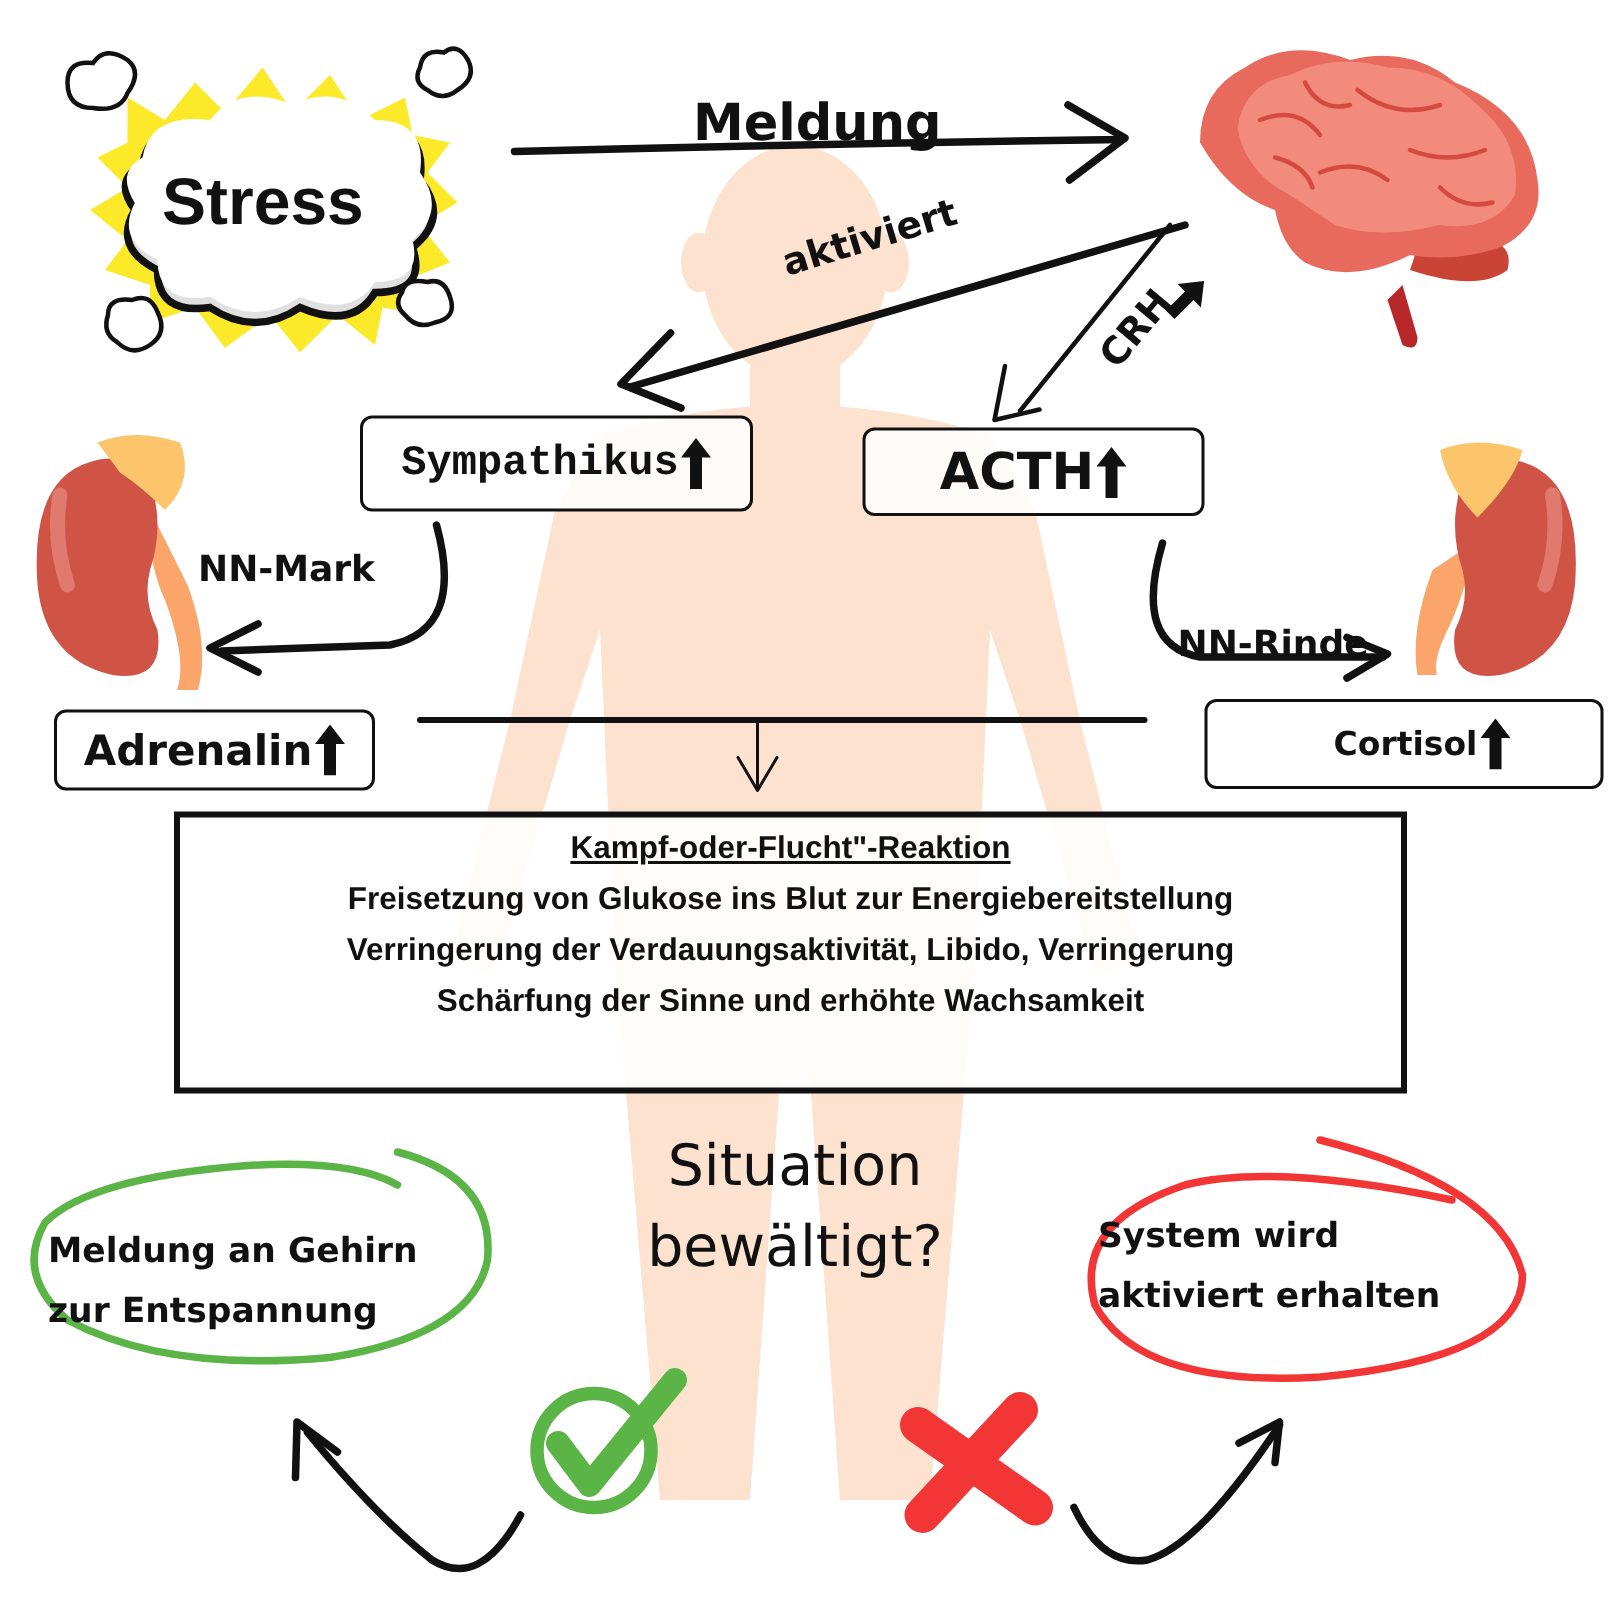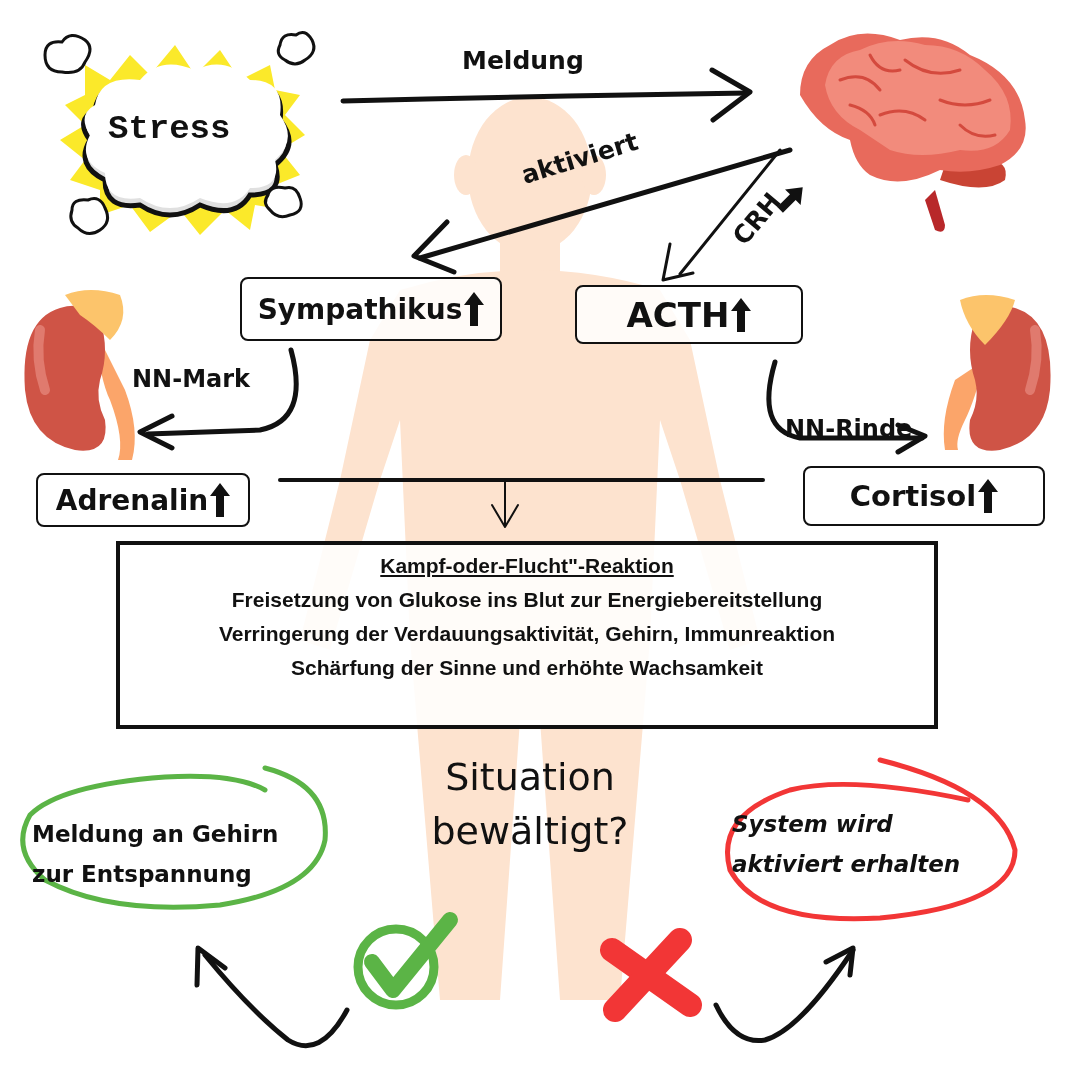--- a/index.html
+++ b/index.html
@@ -32,21 +32,21 @@
   <path d="M95 110 Q100 80 140 85 Q160 60 195 75 Q225 60 250 85 Q285 85 280 120 Q300 145 275 165 Q285 195 250 195 Q235 220 200 205 Q170 225 140 205 Q105 210 105 180 Q75 165 90 140 Q75 120 95 110 Z" fill="#e0e0e0" stroke="#111" stroke-width="5"></path>
   <path d="M95 105 Q100 75 140 80 Q160 55 195 70 Q225 55 250 80 Q285 80 280 115 Q298 140 275 160 Q282 188 250 188 Q235 212 200 198 Q170 218 140 198 Q105 203 105 173 Q77 160 90 135 Q77 115 95 105 Z" fill="#ffffff"></path>
 
   <g fill="#fff" stroke="#111" stroke-width="3">
     <path d="M45 55 Q45 40 62 42 Q70 30 85 40 Q95 48 85 62 Q80 75 62 72 Q45 72 45 55 Z"></path>
     <path d="M280 45 Q282 32 296 35 Q305 28 312 40 Q318 52 305 60 Q295 68 285 60 Q275 55 280 45 Z"></path>
     <path d="M72 210 Q72 198 88 200 Q100 195 105 208 Q112 222 100 230 Q88 238 78 228 Q68 222 72 210 Z"></path>
     <path d="M268 195 Q270 185 285 188 Q296 185 300 198 Q305 212 290 215 Q278 220 270 210 Q262 203 268 195 Z"></path>
   </g>
 </svg>
-<div class="abs label" style="left:108px;top:110px;font-size:34px;font-family:Liberation Mono, monospace;">Stress</div>
+<div class="abs label" style="left:108px;top:110px;font-size:44px;font-family:Liberation Sans, sans-serif;">Stress</div>
 
 <svg class="layer" viewBox="0 0 1080 1080">
   <path d="M935 190 L945 225 Q945 235 935 230 L925 200 Z" fill="#b8282a"></path>
   <path d="M940 180 Q985 195 1005 180 Q1010 160 985 160 L945 165 Z" fill="#c94434"></path>
   <path d="M850 140 Q820 130 800 95 Q800 60 830 45 Q860 25 900 40 Q940 30 970 55 Q1020 75 1025 120 Q1030 150 1000 165 Q970 175 940 170 Q900 190 870 175 Q855 165 850 140 Z" fill="#e86a5c"></path>
   <path d="M860 130 Q830 115 825 85 Q830 55 860 50 Q890 35 925 45 Q960 45 985 70 Q1015 95 1010 130 Q995 155 960 150 Q920 160 890 150 Z" fill="#f28b7c"></path>
   <g stroke="#d44a3e" stroke-width="3" fill="none" stroke-linecap="round">
     <path d="M840 80 Q865 70 880 90"></path>
       <path d="M870 55 Q880 75 900 70"></path>
     <path d="M905 60 Q930 80 960 70"></path>
@@ -83,86 +83,86 @@
     <path d="M197 985 L198 948 L225 968" stroke-width="5"></path>
     <path d="M716 1005 Q735 1045 765 1040 Q800 1030 853 950" stroke-width="5"></path>
     <path d="M826 962 L853 948 L850 975" stroke-width="5"></path>
   </g>
 
   <g transform="translate(790,200) rotate(45)">
     <polygon points="0,-18 -11,-4 -4,-4 -4,14 4,14 4,-4 11,-4" fill="#111"></polygon>
   </g>
 </svg>
 
-<div class="abs label" style="left:462px;top:46px;font-size:25px;">Meldung</div>
+<div class="abs label" style="left:462px;top:62px;font-size:34px;">Meldung</div>
 <div class="abs label" style="left:518px;top:162px;font-size:25px;transform:rotate(-17deg);transform-origin:left top;">aktiviert</div>
 <div class="abs label" style="left:727px;top:232px;font-size:25px;transform:rotate(-50deg);transform-origin:left top;">CRH</div>
 
 <svg class="layer" viewBox="0 0 1080 1080">
   <path d="M95 330 Q100 380 110 400 Q125 440 118 460 L132 460 Q140 430 125 390 Z" fill="#fba56a"></path>
   <path d="M60 308 Q20 320 25 390 Q30 440 75 450 Q110 455 105 420 Q95 400 100 380 Q110 350 100 320 Q85 300 60 308 Z" fill="#cf5446"></path>
   <path d="M40 330 Q35 360 45 390" stroke="#e07a6e" stroke-width="10" fill="none" stroke-linecap="round"></path>
   <path d="M65 295 Q90 285 120 295 Q130 320 110 340 Q95 325 80 315 Z" fill="#fcc46b"></path>
 </svg>
 <svg class="layer" viewBox="0 0 1080 1080">
   <path d="M985 360 Q975 400 965 420 Q955 440 958 450 L945 450 Q940 420 955 380 Z" fill="#fba56a"></path>
   <path d="M1015 308 Q1055 320 1050 390 Q1045 440 1000 450 Q965 455 970 420 Q980 400 975 380 Q965 350 975 320 Q990 300 1015 308 Z" fill="#cf5446"></path>
   <path d="M1035 330 Q1040 360 1030 390" stroke="#e07a6e" stroke-width="10" fill="none" stroke-linecap="round"></path>
   <path d="M960 300 Q985 290 1015 300 Q1010 320 985 345 Q965 325 960 300 Z" fill="#fcc46b"></path>
 </svg>
 
 <div class="abs label" style="left:132px;top:365px;font-size:24px;">NN-Mark</div>
 <div class="abs label" style="left:785px;top:377px;font-size:24px;margin-top:38px;">NN-Rinde</div>
 
-<div class="box" style="left:240px;top:277px;width:258px;height:60px;font-size:28px;">
+<div class="box" style="left:240px;top:277px;width:258px;height:60px;font-size:28px;font-family:Liberation Mono, monospace;">
   <span>Sympathikus</span>
   <svg class="up-arrow" viewBox="0 0 20 34">
       <polygon points="10,0 20,13 14,13 14,34 6,34 6,13 0,13" fill="#111"></polygon>
     </svg>
 </div>
 <div class="box" style="left:575px;top:285px;width:224px;height:55px;font-size:34px;">
   <span>ACTH</span>
   <svg class="up-arrow" viewBox="0 0 20 34">
       <polygon points="10,0 20,13 14,13 14,34 6,34 6,13 0,13" fill="#111"></polygon>
     </svg>
 </div>
 <div class="box" style="left:36px;top:473px;width:210px;height:50px;font-size:28px;">
   <span>Adrenalin</span>
   <svg class="up-arrow" viewBox="0 0 20 34">
       <polygon points="10,0 20,13 14,13 14,34 6,34 6,13 0,13" fill="#111"></polygon>
     </svg>
 </div>
-<div class="box" style="left:803px;top:466px;width:238px;height:56px;font-size:29px;">
+<div class="box" style="left:803px;top:466px;width:238px;height:56px;font-size:22px;padding-left:24px;">
   <span>Cortisol</span>
   <svg class="up-arrow" viewBox="0 0 20 34">
       <polygon points="10,0 20,13 14,13 14,34 6,34 6,13 0,13" fill="#111"></polygon>
     </svg>
 </div>
 
 <div class="reaction">
   <div class="title">Kampf-oder-Flucht"-Reaktion</div>
   <div>Freisetzung von Glukose ins Blut zur Energiebereitstellung</div>
-  <div>Verringerung der Verdauungsaktivität, Gehirn, Immunreaktion</div>
+  <div>Verringerung der Verdauungsaktivität, Libido, Verringerung</div>
   <div>Schärfung der Sinne und erhöhte Wachsamkeit</div>
 </div>
 
 <div class="question">
   <div>Situation</div>
   <div>bewältigt?</div>
 </div>
 
 <svg class="layer" viewBox="0 0 1080 1080">
   <path d="M265 768 Q330 785 325 840 Q315 890 220 905 Q110 915 45 880 Q10 850 30 815 Q60 785 165 777 Q235 773 265 790" fill="none" stroke="#5bb446" stroke-width="5" stroke-linecap="round"></path>
   <path d="M880 760 Q1000 790 1015 850 Q1015 905 880 918 Q760 925 730 870 Q715 815 790 790 Q850 775 968 800" fill="none" stroke="#f23636" stroke-width="5" stroke-linecap="round"></path>
 </svg>
 <div class="oval-text" style="left:32px;top:814px;width:290px;">
   <div>Meldung an Gehirn</div>
   <div>zur Entspannung</div>
 </div>
-<div class="oval-text" style="left:732px;top:804px;width:285px;font-style:italic;">
+<div class="oval-text" style="left:732px;top:804px;width:285px;">
   <div>System wird</div>
   <div>aktiviert erhalten</div>
 </div>
 
 <svg class="layer" viewBox="0 0 1080 1080">
   <g>
     <circle cx="396" cy="967" r="38" fill="none" stroke="#5bb446" stroke-width="9"></circle>
     <path d="M372 962 L393 990 L450 920" fill="none" stroke="#5bb446" stroke-width="16" stroke-linecap="round" stroke-linejoin="round"></path>
   </g>
   <g stroke="#f23636" stroke-width="24" stroke-linecap="round">

